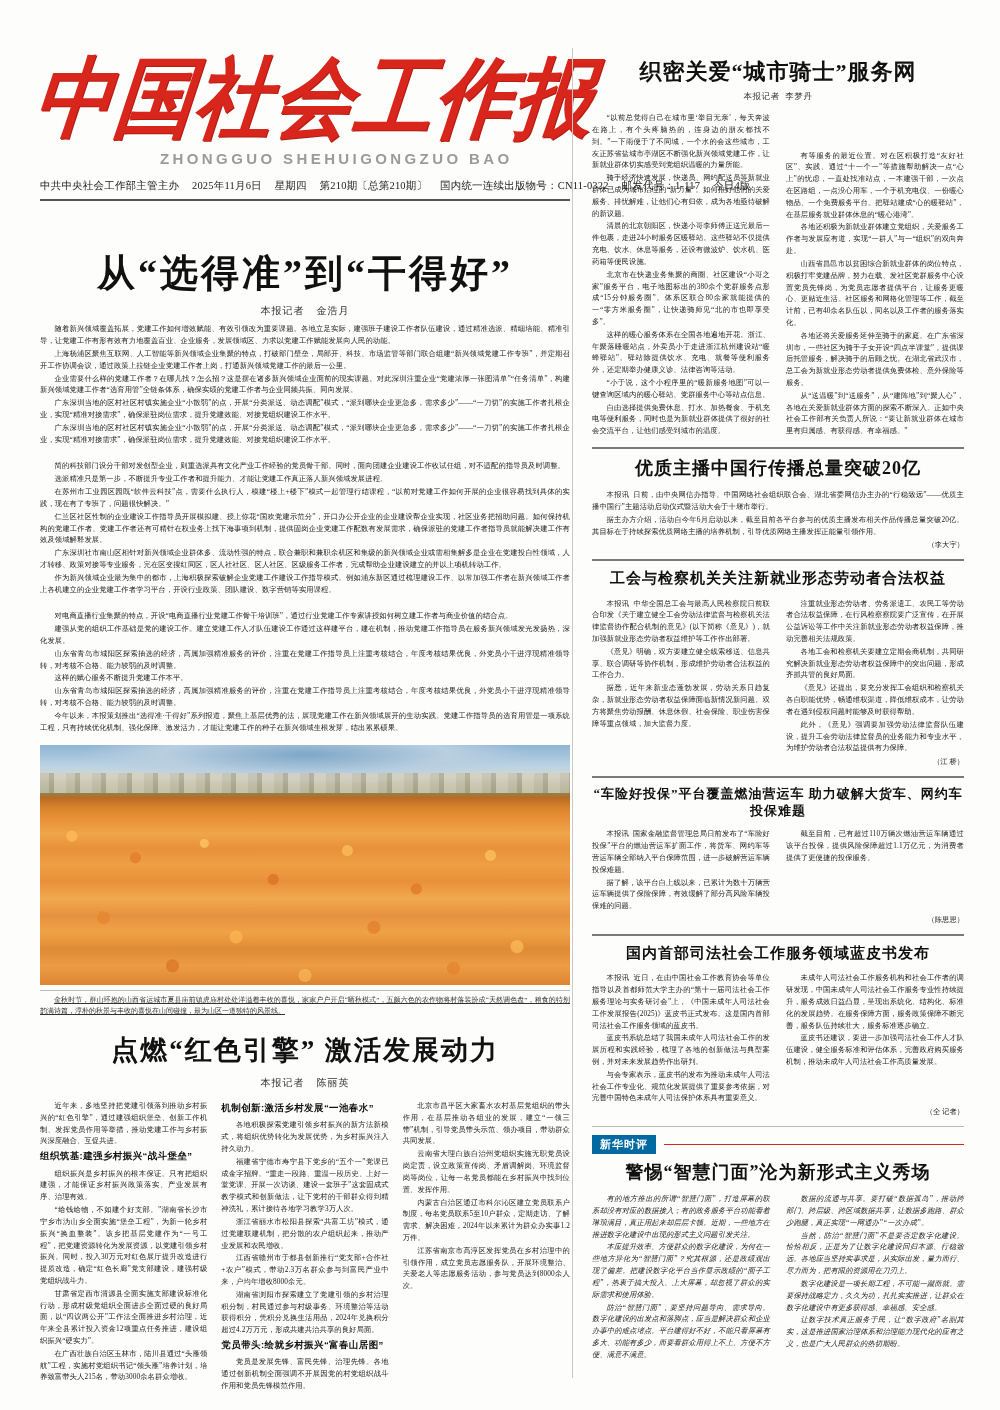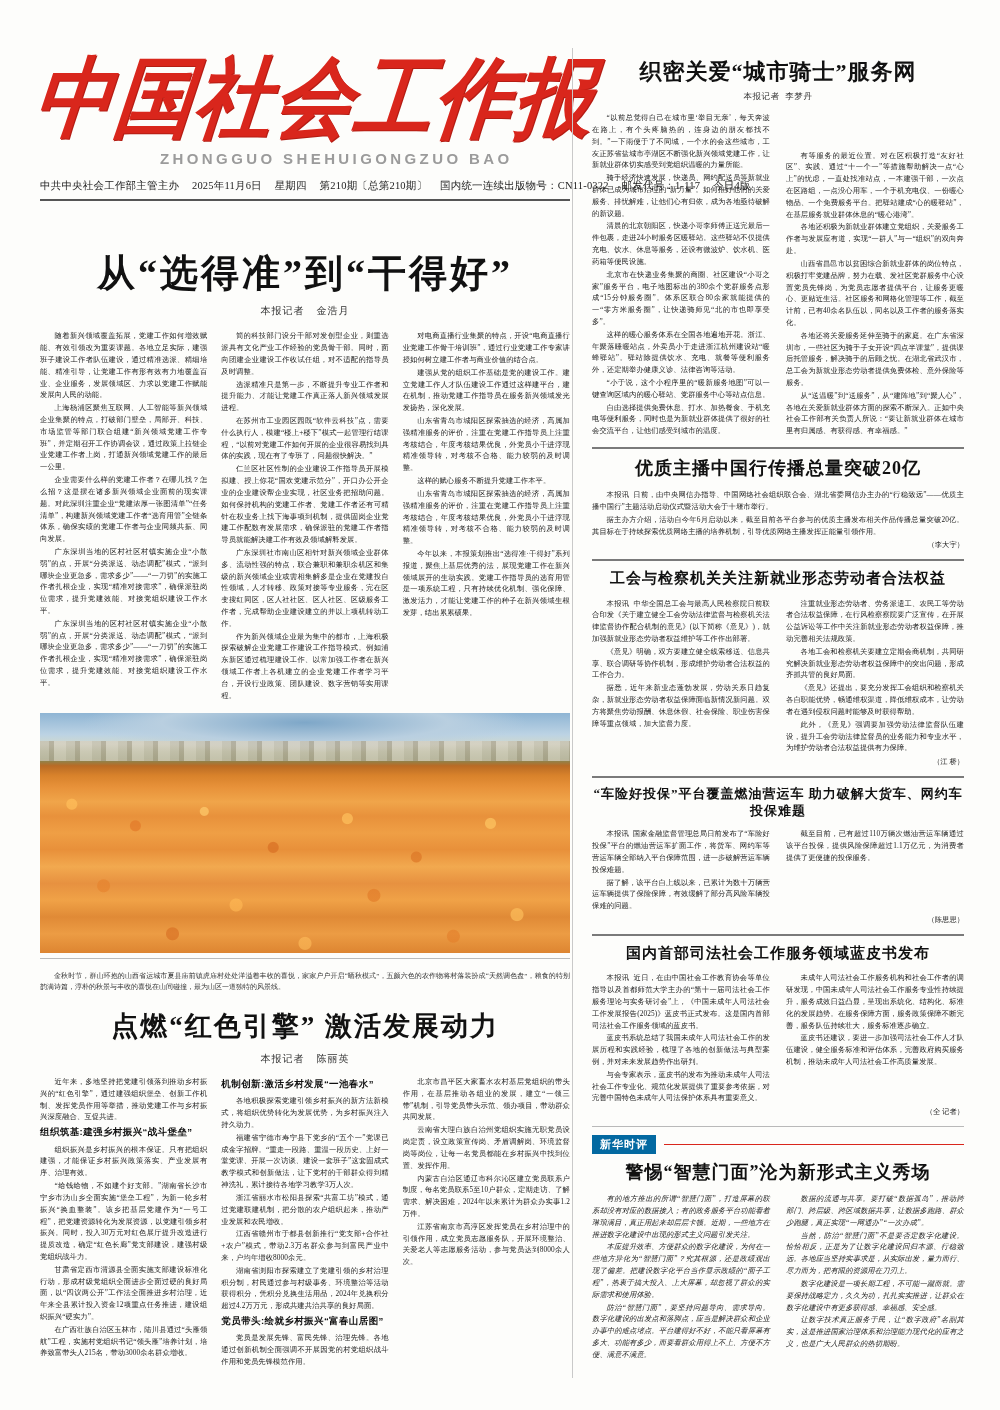--- a/index.html
+++ b/index.html
@@ -94,22 +94,22 @@
       radial-gradient(circle at 78% 93%, rgba(228,126,42,.7) 0 6px, transparent 7px);
     opacity: .85;
   }
   .photo::before {
     content:""; position:absolute; left:0; right:0; top:12%; height:8%;
     background: repeating-linear-gradient(90deg,#c8c2b0 0 9px,#b0a893 9px 14px, #d6d0c0 14px 26px);
     opacity:.8;
   }
   .caption {
     font-size: 7px; line-height: 1.6; color: #333;
-    text-align: justify; margin-top: 5px; padding-top: 12px;
-    border-top: 1px solid #bbb; text-indent: 2em; word-break: break-all;
+    text-align: justify; margin-top: 5px; padding-top: 4px;
+    border-top: 1px solid #bbb; text-indent: 2em; word-break: break-all; text-decoration: underline;
   }
 
   .hl-2 {
     text-align: center; font-size: 27px; font-weight: 700;
     letter-spacing: 2px; line-height: 1.3;
   }
   .hl-2-sub { text-align: center; font-size: 15px; font-weight: 700; letter-spacing: 1px; margin-top: 4px; }
 
   .subhead {
     font-family: "Liberation Sans", sans-serif;
@@ -165,21 +165,21 @@
   <div class="left">
 
     <div style="height:250px"></div>
 
     <div>
       <div class="hl-main">从“选得准”到“干得好”</div>
       <div class="byline">
         <b>本报记者</b><span>金浩月</span>
       </div>
 
-      <div class="cols3 body-col" style="margin-top:12px;">
+      <div class="cols3 body-col" style="margin-top:5px;flex-direction:column;">
         <div>
           <p>随着新兴领域覆盖拓展，党建工作如何增效赋能、有效引领改为重要课题。各地立足实际，建强班子建设工作者队伍建设，通过精准选派、精细培能、精准引导，让党建工作有形有效有力地覆盖百业、企业服务，发展领域区、力求以党建工作赋能发展向人民的动能。</p>
           <p>上海杨浦区聚焦互联网、人工智能等新兴领域企业集聚的特点，打破部门壁垒，局部开、科技、市场监管等部门联合组建“新兴领域党建工作专班”，并定期召开工作协调会议，通过政策上拉链企业党建工作者上岗，打通新兴领域党建工作的最后一公里。</p>
           <p>企业需要什么样的党建工作者？在哪儿找？怎么招？这是摆在诸多新兴领域企业面前的现实课题。对此深圳注重企业“党建浓厚一张图清单”“任务清单”，构建新兴领域党建工作者“选育用管”全链条体系，确保实绩的党建工作者与企业同频共振、同向发展。</p>
           <p>广东深圳当地的区村社区村镇实施企业“小散弱”的点，开展“分类派送、动态调配”模式，“派到哪块企业更急多，需求多少”——“一刀切”的实施工作者扎根企业，实现“精准对接需求”，确保派驻岗位需求，提升党建效能、对接党组织建设工作水平。</p>
           <p>广东深圳当地的区村社区村镇实施企业“小散弱”的点，开展“分类派送、动态调配”模式，“派到哪块企业更急多，需求多少”——“一刀切”的实施工作者扎根企业，实现“精准对接需求”，确保派驻岗位需求，提升党建效能、对接党组织建设工作水平。</p>
         </div>
         <div>
           <p>简的科技部门设分千部对发创型企业，则重选派具有文化产业工作经验的党员骨干部。同时，面向团建企业建设工作收试任组，对不适配的指导员及时调整。</p>
           <p>选派精准只是第一步，不断提升专业工作者和提升能力、才能让党建工作真正落人新兴领域发展进程。</p>

